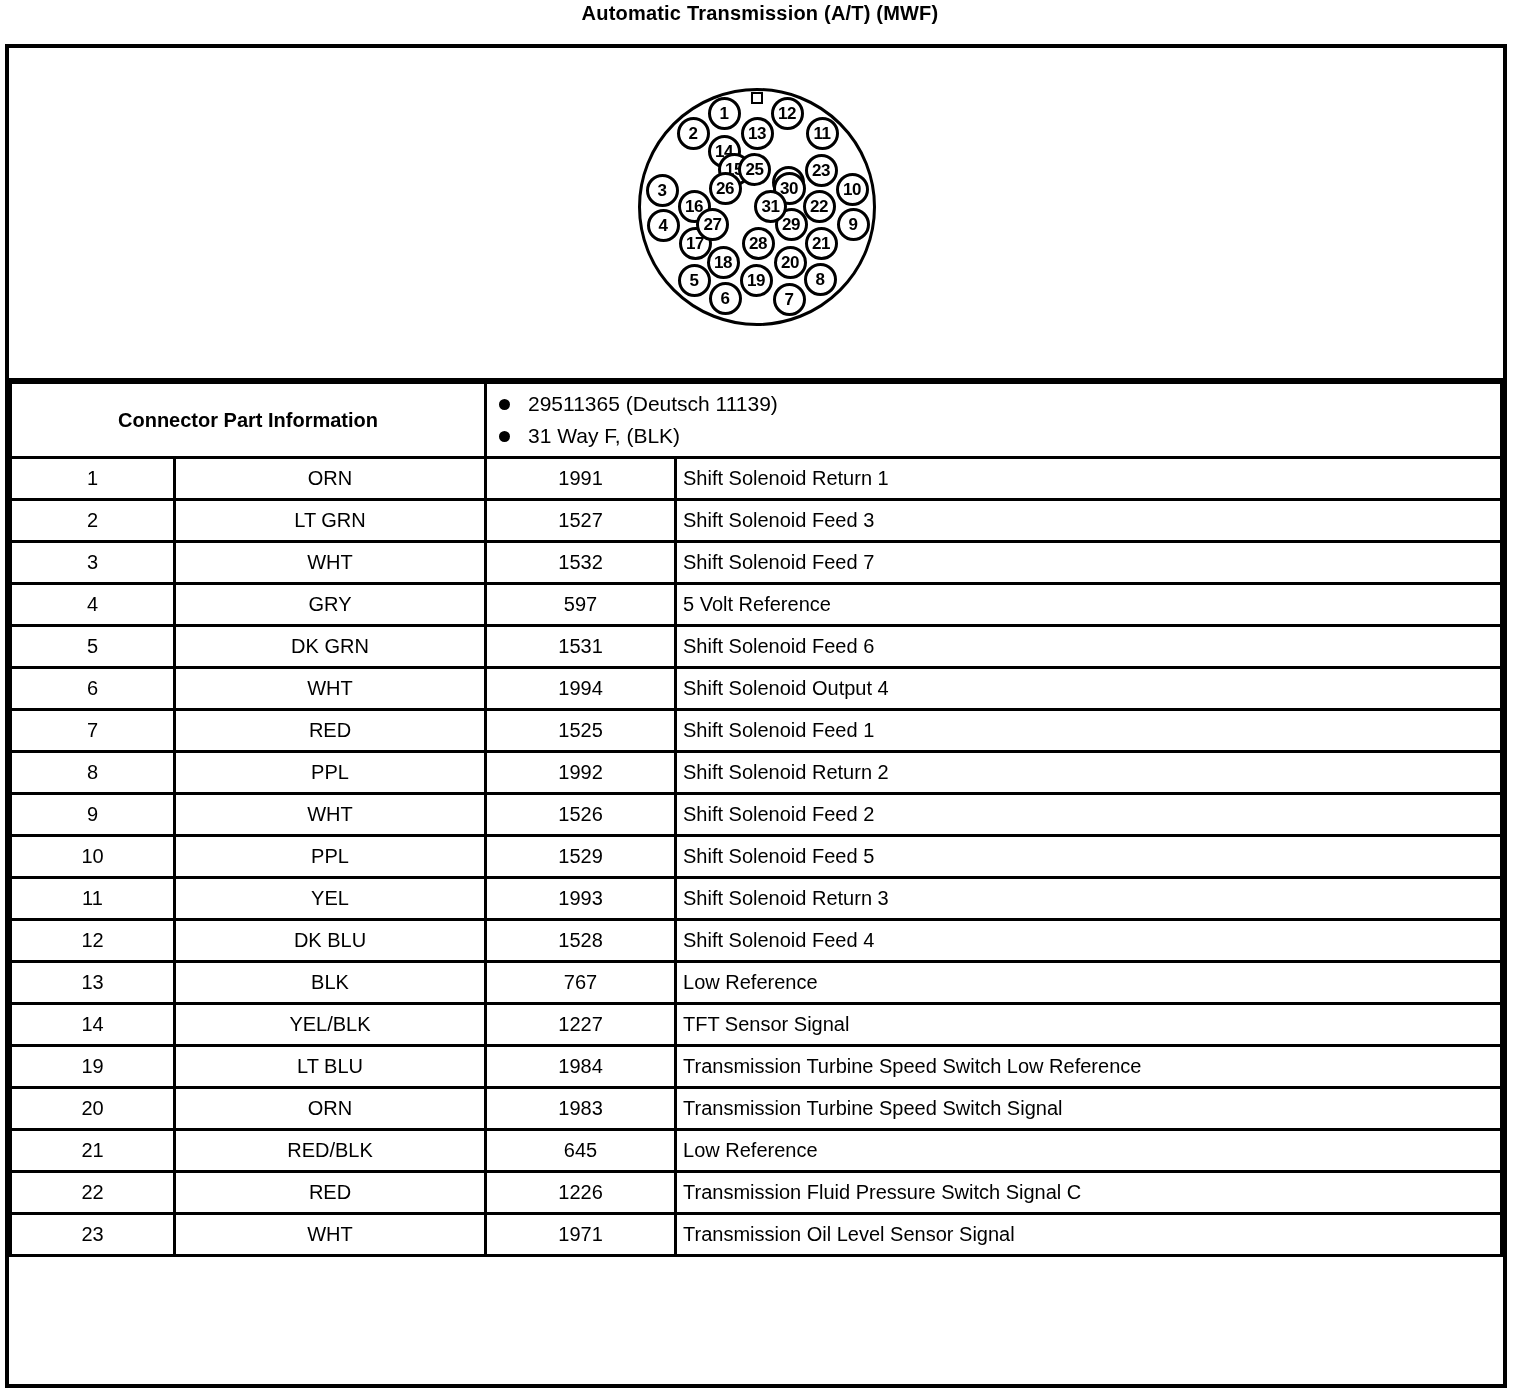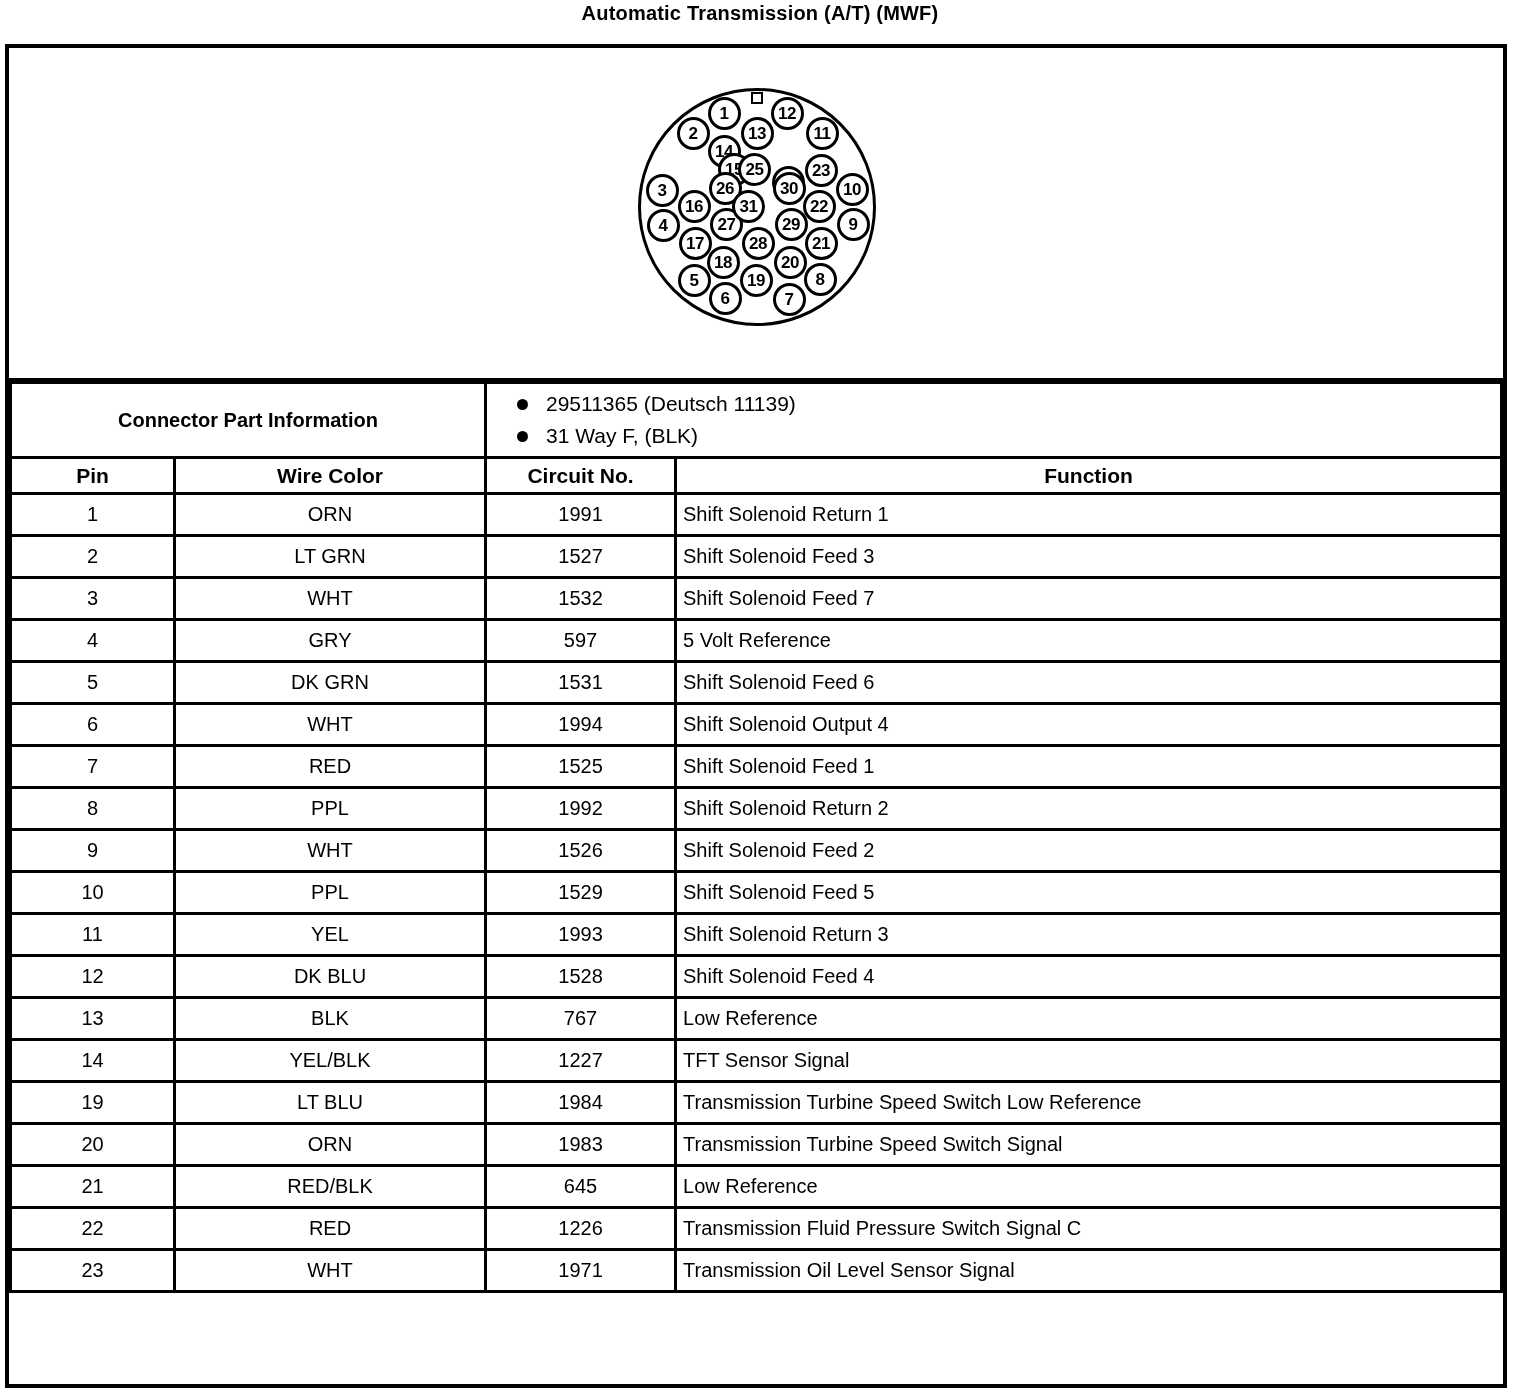--- a/index.html
+++ b/index.html
@@ -103,21 +103,21 @@
   col.c-func    { width: auto; }
   tr.cpi-row td { height: 72px; }
   .cpi-label {
     font-weight: bold;
     font-size: 21px;
   }
   td.cpi-bullets { text-align: left; }
   .bullet-line {
     display: flex;
     align-items: center;
-    padding-left: 30px;
+    padding-left: 12px;
     height: 32px;
     font-size: 21px;
   }
   .bullet-dot {
     width: 11px;
     height: 11px;
     border-radius: 50%;
     background: #000;
     margin-right: 18px;
     flex: 0 0 auto;
@@ -164,25 +164,25 @@
           <div class="pin" style="left: 41.5px; top: 139.5px;">17</div>
           <div class="pin" style="left: 69.5px; top: 158.5px;">18</div>
           <div class="pin" style="left: 102.5px; top: 176.5px;">19</div>
           <div class="pin" style="left: 136.5px; top: 158.5px;">20</div>
           <div class="pin" style="left: 167.5px; top: 139.5px;">21</div>
           <div class="pin" style="left: 165.5px; top: 102.5px;">22</div>
           <div class="pin" style="left: 167.5px; top: 66.5px;">23</div>
           <div class="pin" style="left: 134.5px; top: 48.5px; margin-top: 30px;">24</div>
           <div class="pin" style="left: 101px; top: 65.5px;">25</div>
           <div class="pin" style="left: 71.5px; top: 84.5px;">26</div>
-          <div class="pin" style="left: 73px; top: 120.5px;">27</div>
+          <div class="pin" style="left: 59px; top: 120.5px;">27</div>
           <div class="pin" style="left: 104.5px; top: 139.5px;">28</div>
           <div class="pin" style="left: 137.5px; top: 120.5px;">29</div>
           <div class="pin" style="left: 135.5px; top: 84.5px;">30</div>
-          <div class="pin" style="left: 95px; top: 102.5px;">31</div>
+          <div class="pin" style="left: 117px; top: 102.5px;">31</div>
         </div>
     </div>
   </div>
 
   <table class="pinout">
     <colgroup>
       <col class="c-pin">
         <col class="c-wire">
         <col class="c-circuit">
         <col class="c-func">
@@ -194,26 +194,20 @@
           <div class="bullet-line">
             <span class="bullet-dot"></span>
             <span>29511365 (Deutsch 11139)</span>
           </div>
           <div class="bullet-line">
             <span class="bullet-dot"></span>
             <span>31 Way F, (BLK)</span>
           </div>
         </td>
       </tr>
-      <tr class="head-row">
-          <th>Pin</th>
-          <th>Wire Color</th>
-          <th>Circuit No.</th>
-          <th>Function</th>
-        </tr>
     </tbody>
     <tbody>
         <tr>
           <td>1</td>
           <td>ORN</td>
           <td>1991</td>
           <td class="fn">Shift Solenoid Return 1</td>
         </tr>
         <tr>
           <td>2</td>

